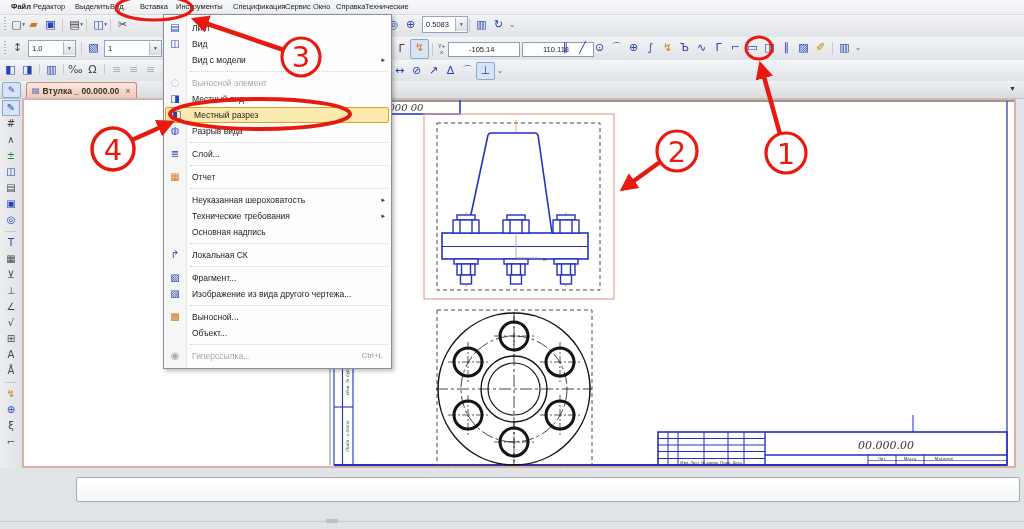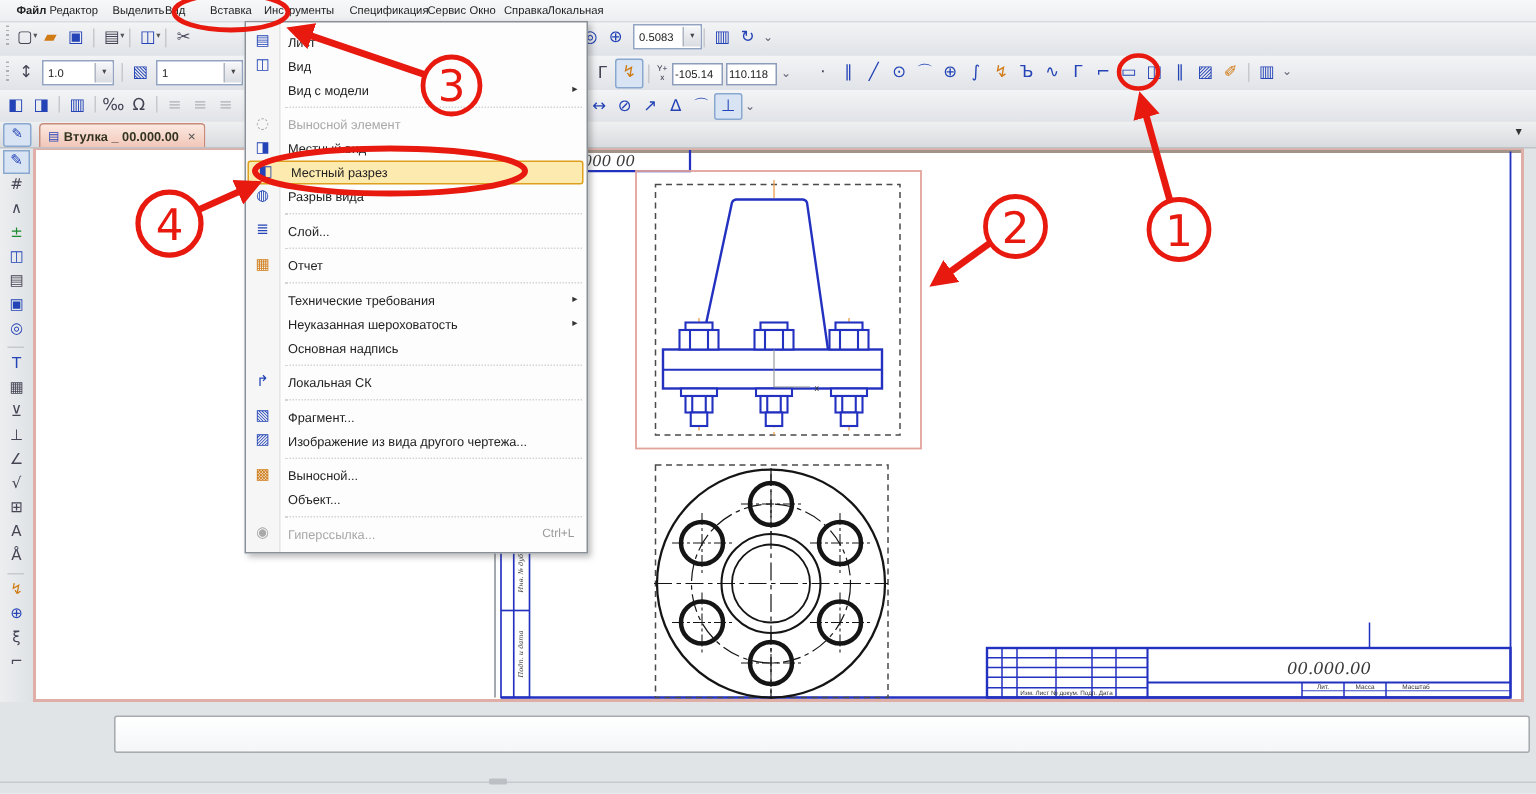--- a/index.html
+++ b/index.html
@@ -22,21 +22,21 @@
   .tbi.overflow{width:10px;font-size:8px;color:#667}
   .tbi.pressed{background:#d8e4f4;border:1px solid #89a8cf;line-height:16px}
   .tbi.disabled i{color:#b0b3b7}
   .ic-blue i{color:#2343b6}
   .ic-orange i{color:#d07b16}
   .ic-green i{color:#1d8a32}
   .grip{width:5px;height:16px;margin-right:2px;background:repeating-linear-gradient(#aab0b6 0 1px,transparent 1px 3px) center/2px 14px no-repeat}
   .combo{display:inline-flex;align-items:center;height:15px;background:#fff;border:1px solid #93a4c2;margin:0 2px}
   .combo .cv{min-width:26px;padding:0 3px;font-size:7.5px;color:#222;text-align:left}
   .combo .cb{width:11px;height:13px;border-left:1px solid #aeb6c2;background:linear-gradient(#f5f6f8,#d9dce1);font-size:5.5px;color:#444;text-align:center;line-height:13px}
-  .field{width:30px;height:13px;line-height:13px;background:#fff;border:1px solid #8d9cba;font-size:7.5px;color:#222;padding:0 1px;margin:0 1px;overflow:hidden;white-space:nowrap}
+  .field{width:30px;height:13px;line-height:13px;background:#fff;border:1px solid #8d9cba;font-size:7.5px;color:#222;padding:0 20px;margin:0 1px;overflow:hidden;white-space:nowrap}
   .axis-lbl{display:inline-block;width:11px;font-size:5.5px;line-height:6px;color:#334;text-align:center}
   
   .tabbar{position:absolute;left:0;top:81px;width:1024px;height:17px;background:linear-gradient(#eff0f2,#d9dcdf);border-bottom:1px solid #bfc3c7;z-index:4}
   .tb-left-btn{position:absolute;left:2px;top:1px;width:17px;height:14px;background:#d8e4f4;border:1px solid #89a8cf;border-radius:2px;text-align:center;line-height:14px;font-size:9px;color:#2343b6;font-family:"DejaVu Sans",sans-serif}
   .doc-tab{position:absolute;left:26px;top:1px;height:15px;display:flex;align-items:center;padding:0 5px;background:linear-gradient(#fbe9e1,#f2c6b8);border:1px solid #c98a79;border-bottom:none;border-radius:3px 3px 0 0}
   .doc-tab .ticon{font-size:8px;color:#2343b6;margin-right:3px;font-family:"DejaVu Sans",sans-serif}
   .doc-tab .ttitle{font-size:8.5px;font-weight:bold;color:#332;white-space:nowrap}
   .doc-tab .tclose{font-size:9px;color:#555;margin-left:6px}
   .tab-list-arrow{position:absolute;right:8px;top:4px;font-size:7px;color:#333}
   
@@ -95,21 +95,21 @@
       <div class="mb-item" style="left: 173px;">Инструменты</div>
 
       <div class="mb-item" style="left: 230px;">Спецификация</div>
 
       <div class="mb-item" style="left: 282px;">Сервис</div>
 
       <div class="mb-item" style="left: 310px; text-align: right;">Окно</div>
 
       <div class="mb-item" style="left: 333px;">Справка</div>
 
-      <div class="mb-item" style="left: 362px;">Локальная</div>
+      <div class="mb-item" style="left: 362px;">Технические</div>
     </div>
 
   <div class="tbrow row1">
     <div class="tb-group" style="left:2px">
       <span class="grip"></span>
     </div>
     <div class="tb-group" style="left:8px">
 
         <span class="tbi"><i>▢</i><em class="dm">▾</em></span>
 
@@ -567,28 +567,28 @@
 
         <div class="menu-item sep">
           <span class="mi-icon"></span>
           <span class="mi-label"></span>
           <span class="mi-arrow"></span>
           <span class="mi-extra"></span>
         </div>
 
         <div class="menu-item">
           <span class="mi-icon"></span>
+          <span class="mi-label">Неуказанная шероховатость</span>
+          <span class="mi-arrow">▸</span>
+          <span class="mi-extra"></span>
+        </div>
+
+        <div class="menu-item">
+          <span class="mi-icon"></span>
           <span class="mi-label">Технические требования</span>
-          <span class="mi-arrow">▸</span>
-          <span class="mi-extra"></span>
-        </div>
-
-        <div class="menu-item">
-          <span class="mi-icon"></span>
-          <span class="mi-label">Неуказанная шероховатость</span>
           <span class="mi-arrow">▸</span>
           <span class="mi-extra"></span>
         </div>
 
         <div class="menu-item">
           <span class="mi-icon"></span>
           <span class="mi-label">Основная надпись</span>
           <span class="mi-arrow"></span>
           <span class="mi-extra"></span>
         </div>

